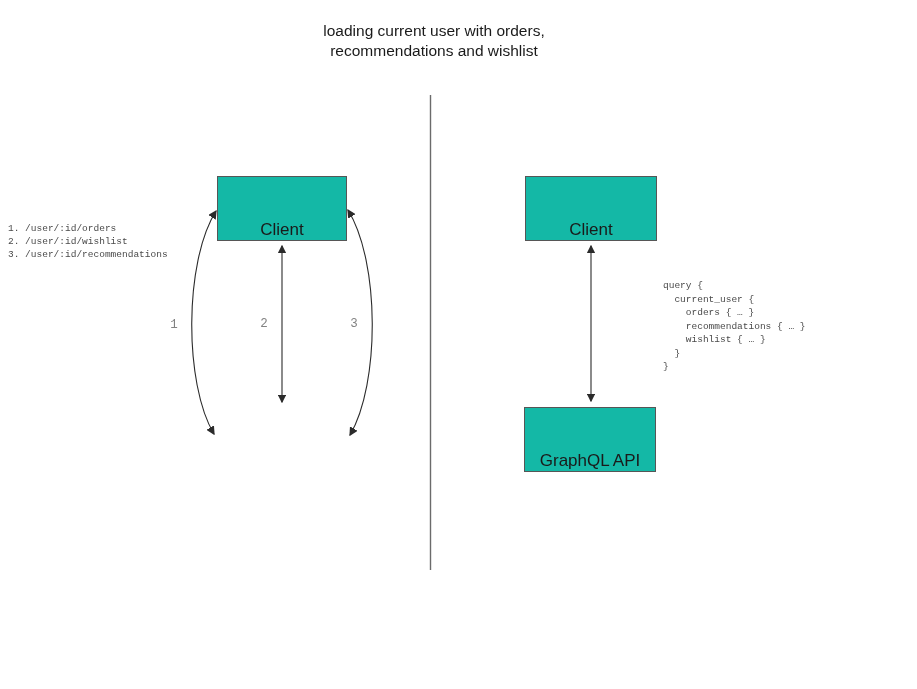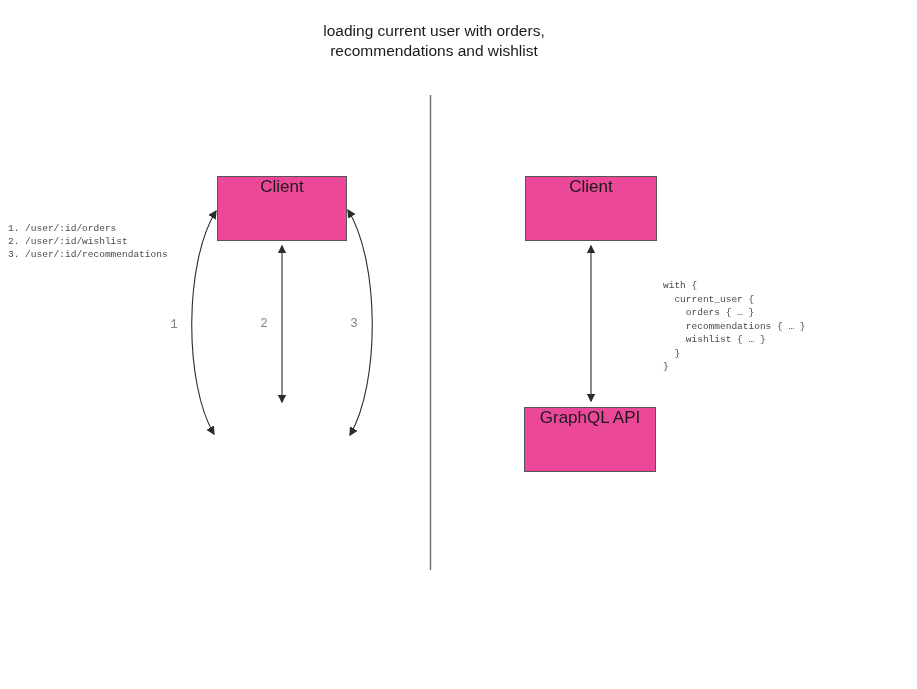--- a/index.html
+++ b/index.html
@@ -18,23 +18,23 @@
     font-size:15.5px;
     line-height:20px;
     color:#1a1a1a;
     white-space:pre-line;
   }
   svg.wires{
     position:absolute;left:0;top:0;width:917px;height:689px;
   }
   .node{
     position:absolute;
-    background:#ec4899;
+    background:#14b8a6;
     border:1.6px solid #565656;
-    display:flex;align-items:flex-start;justify-content:center;
+    display:flex;align-items:flex-end;justify-content:center;
     font-size:17px;
     color:#1a1a1a;
     box-sizing:border-box;
   }
   .node.client-left{left:217px;top:176px;width:130px;height:65px;}
   .node.rest-api{left:217px;top:407px;width:130px;height:65px;}
   .node.client-right{left:525px;top:176px;width:132px;height:65px;}
   .node.graphql-api{left:524px;top:407px;width:132px;height:65px;}
   .code{
     position:absolute;
@@ -98,21 +98,21 @@
   <div class="arrow-num num-3">3</div>
 
   <div class="node client-right">
     <span>Client</span>
   </div>
 
   <div class="node graphql-api">
     <span>GraphQL API</span>
   </div>
 
-  <pre class="code query">with {
+  <pre class="code query">query {
   current_user {
     orders { … }
     recommendations { … }
     wishlist { … }
   }
 }</pre>
 
 </div>
 
 </body></html>

